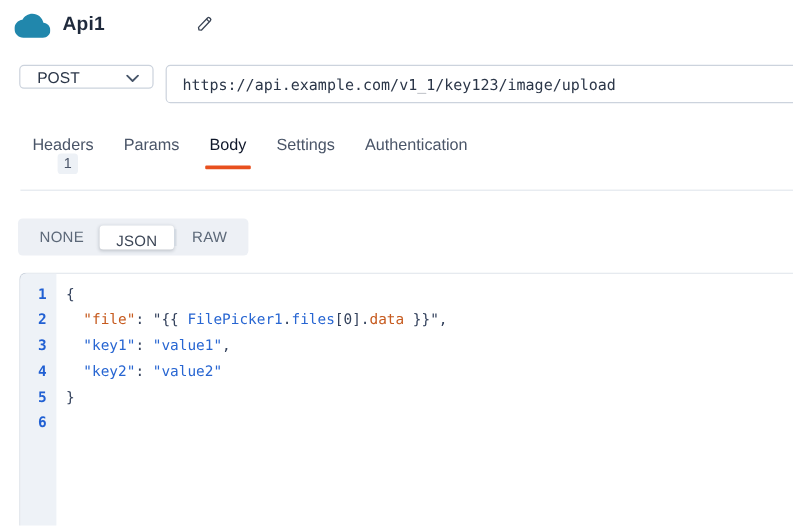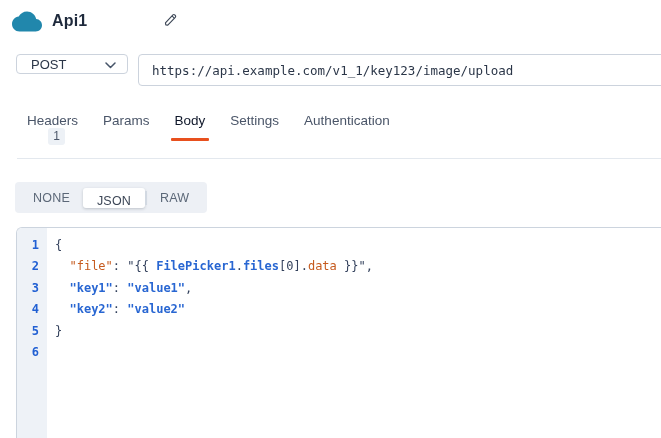--- a/index.html
+++ b/index.html
@@ -54,21 +54,21 @@
     border-top: 1px solid #ccd4de; border-left: 1px solid #ccd4de; border-top-left-radius: 6px;
     display: flex; overflow: hidden; background: #fff;
   }
   .gutter { width: 30px; background: #eef2f7; padding-top: 7px; flex-shrink: 0; height: 212px; }
   .ln {
     font-family: "DejaVu Sans Mono", monospace; font-size: 12px; font-weight: bold; color: #2160d3;
     text-align: right; padding-right: 8px; line-height: 21.4px;
   }
   .code { padding: 7px 0 0 8px; font-family: "DejaVu Sans Mono", monospace; font-size: 12px; line-height: 21.4px; white-space: pre; cursor: text; flex: 1; }
   .tk-p { color: #33415c; }
-  .tk-b { color: #2866d2; font-weight: bold; }
+  .tk-b { color: #2866d2; }
   .tk-o { color: #c65a1e; }
 </style>
 </head>
 <body>
 
 
 
 
 <div class="app-header">
   <span class="cloud-icon">

